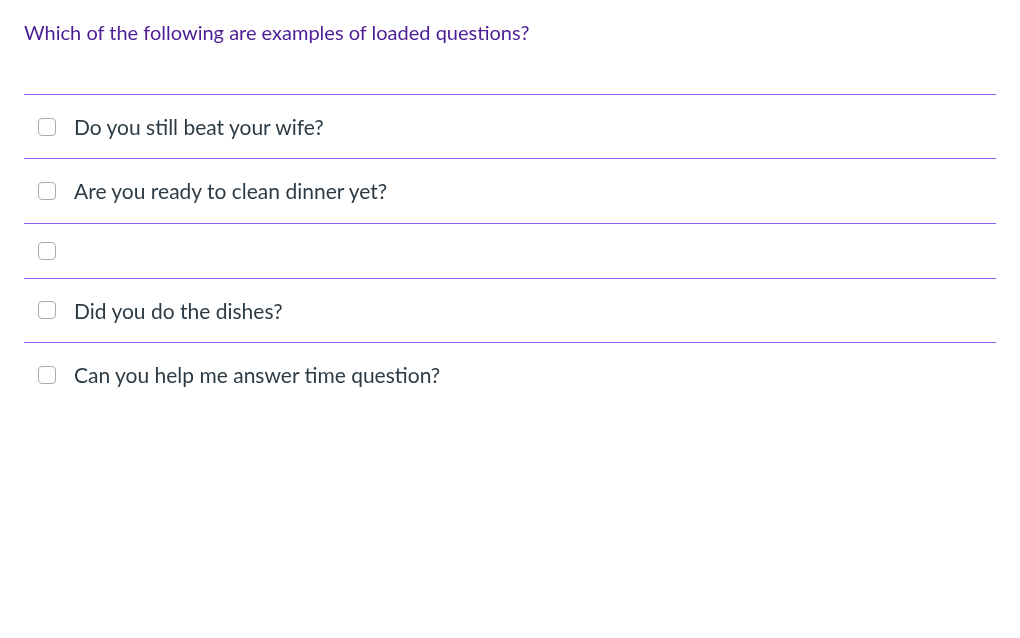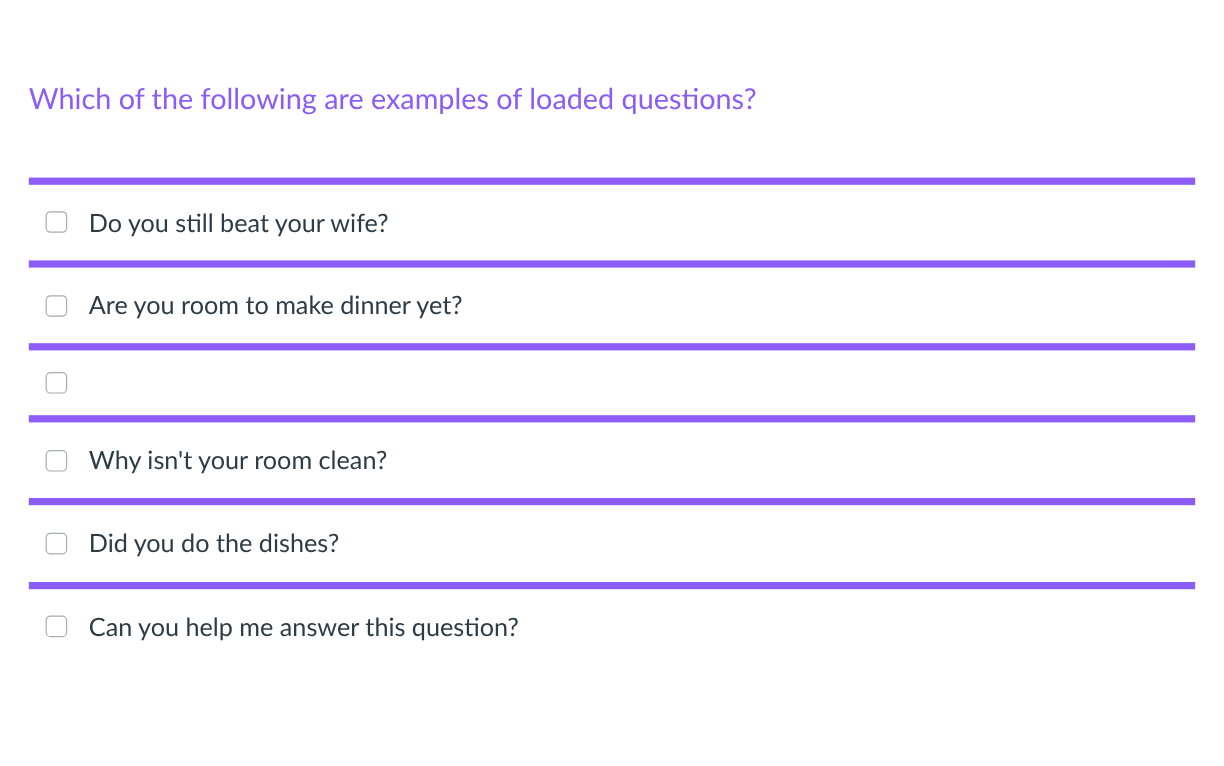--- a/index.html
+++ b/index.html
@@ -8,35 +8,34 @@
       box-sizing: border-box;
     }
     body {
       font-family: 'Lato', 'Helvetica Neue', Helvetica, Arial, sans-serif;
       background: #ffffff;
       color: #2d3b45;
       width: 1020px;
       padding: 18px 24px;
     }
     .question-text {
-      font-size: 24px;
-      color: #8b5cf6;
+      font-size: 20px;
+      color: #4c1d95;
       font-weight: 400;
       line-height: 1.4;
       margin-bottom: 48px;
-      margin-top: 48px;
     }
     .options {
       width: 100%;
     }
     .option-row {
       display: flex;
       align-items: center;
       padding: 18px 0;
-      border-top: 6px solid #8b5cf6;
+      border-top: 1px solid #8b5cf6;
       gap: 18px;
     }
     .checkbox {
       width: 18px;
       height: 18px;
       flex-shrink: 0;
       border: 1px solid #a7adb2;
       border-radius: 4px;
       background: #ffffff;
       cursor: pointer;
@@ -55,30 +54,26 @@
 
 <div class="question-text">Which of the following are examples of loaded questions?</div>
 
 <div class="options">
   <div class="option-row">
     <div class="checkbox"></div>
     <div class="option-label">Do you still beat your wife?</div>
   </div>
   <div class="option-row">
     <div class="checkbox"></div>
-    <div class="option-label">Are you room to make dinner yet?</div>
+    <div class="option-label">Are you ready to clean dinner yet?</div>
   </div>
   <div class="option-row">
     <div class="checkbox"></div>
-  </div>
-  <div class="option-row">
-    <div class="checkbox"></div>
-    <div class="option-label">Why isn't your room clean?</div>
   </div>
   <div class="option-row">
     <div class="checkbox"></div>
     <div class="option-label">Did you do the dishes?</div>
   </div>
   <div class="option-row">
     <div class="checkbox"></div>
-    <div class="option-label">Can you help me answer this question?</div>
+    <div class="option-label">Can you help me answer time question?</div>
   </div>
 </div>
 
 </body></html>

